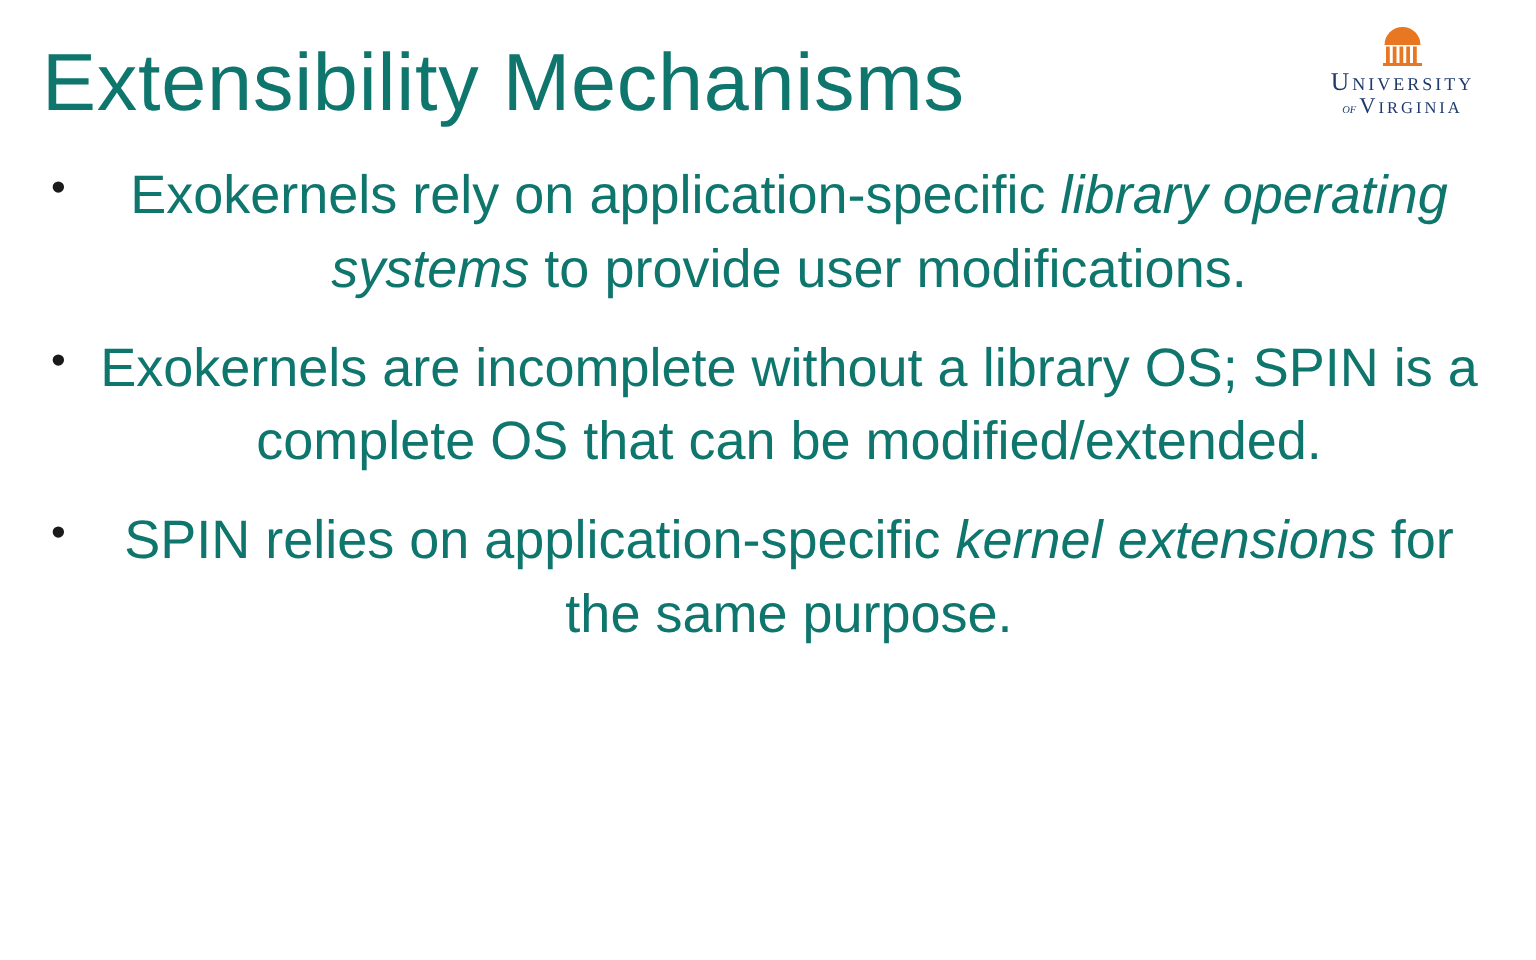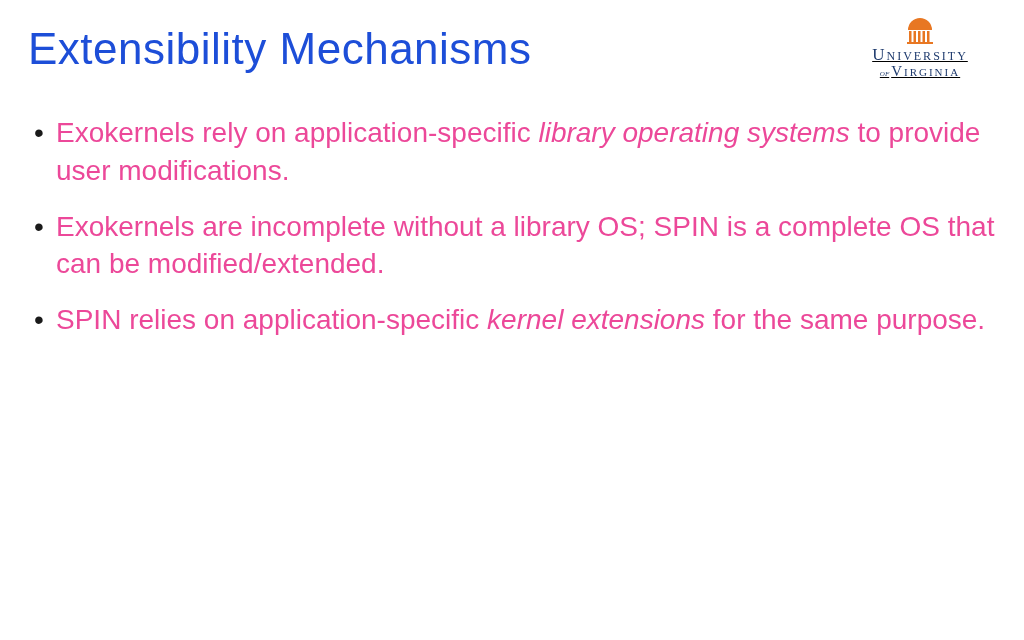--- a/index.html
+++ b/index.html
@@ -15,33 +15,32 @@
       position: relative;
       overflow: hidden;
     }
     .slide {
       width: 100%;
       height: 100%;
       padding: 24px 28px;
       position: relative;
     }
     .title {
-      font-size: 44px;
-      color: #1d4ed8;
+      font-size: 54px;
+      color: #0f766e;
       font-weight: 400;
-      margin-bottom: 40px;
+      margin-bottom: 20px;
       letter-spacing: 0.5px;
     }
     .logo {
       position: absolute;
       top: 18px;
-      right: 39px;
+      right: 24px;
       width: 130px;
       text-align: center;
-      text-decoration: underline;
     }
     .logo-icon {
       display: block;
       margin: 0 auto 2px auto;
     }
     .logo-text {
       font-family: Georgia, 'Times New Roman', serif;
       color: #1f3b6e;
       line-height: 1.05;
       text-align: center;
@@ -61,26 +60,27 @@
       font-size: 10px;
       letter-spacing: 0;
       text-transform: lowercase;
       margin-right: 2px;
     }
     .bullets {
       list-style: none;
       padding-left: 0;
     }
     .bullets li {
-      font-size: 28px;
-      color: #ec4899;
+      font-size: 36px;
+      color: #0f766e;
       line-height: 1.35;
       margin-bottom: 18px;
       padding-left: 28px;
       position: relative;
+      text-align: center;
     }
     .bullets li::before {
       content: "•";
       position: absolute;
       left: 6px;
       top: 0;
       font-size: 28px;
       color: #1a1a1a;
     }
     .italic {

